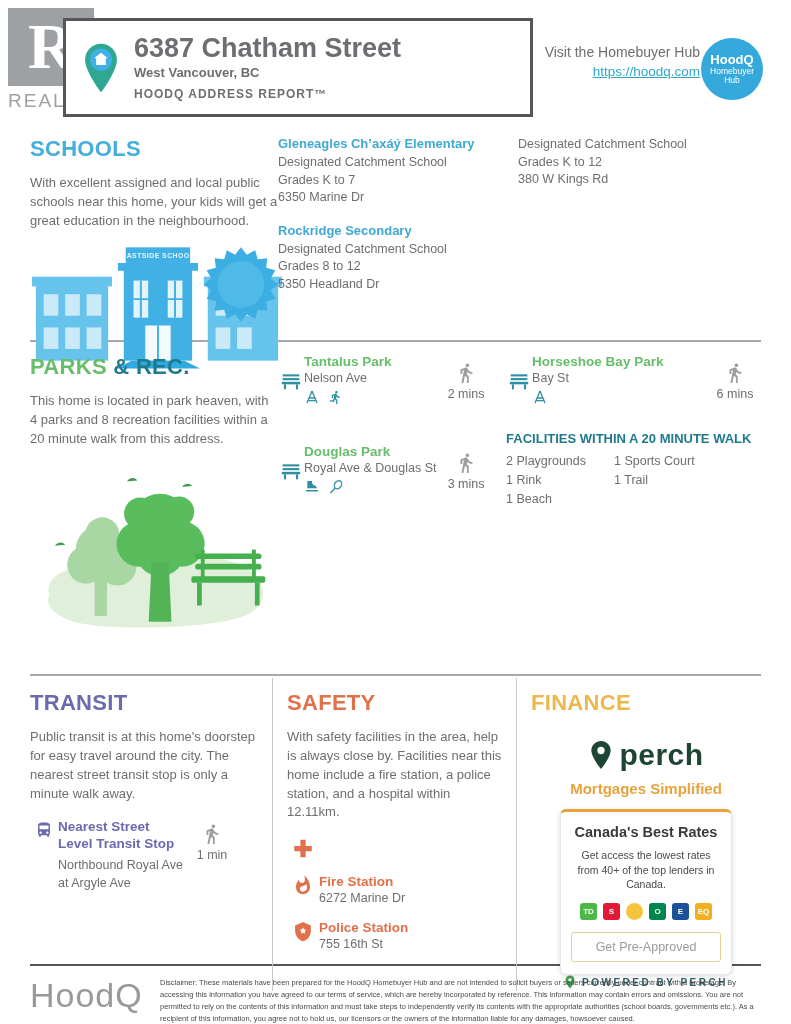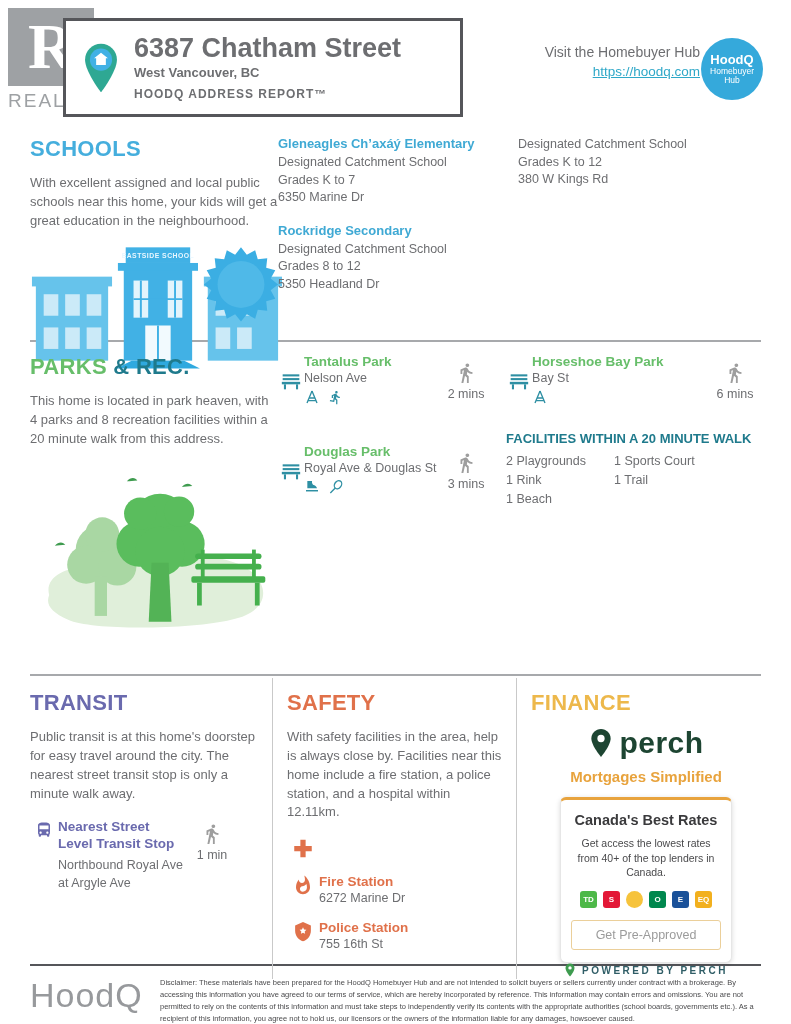--- a/index.html
+++ b/index.html
@@ -6,21 +6,21 @@
   body { background:#fff; font-family:"Liberation Sans", sans-serif; color:#6D6E71; }
   .page { width:791px; height:1024px; position:relative; background:#fff; overflow:hidden; }
 
   
   .header { position:relative; height:124px; }
   .realtor { position:absolute; left:8px; top:8px; z-index:0; }
   .realtor-block { width:86px; height:78px; background:#9EA1A4; color:#fff;
     font-family:"Liberation Serif", serif; font-weight:bold; font-size:64px;
     display:flex; align-items:center; justify-content:center; }
   .realtor-text { color:#9EA1A4; font-size:19px; letter-spacing:2px; margin-top:4px; white-space:nowrap; }
-  .address-box { position:absolute; left:63px; top:18px; width:400px; height:99px;
+  .address-box { position:absolute; left:63px; top:18px; width:470px; height:99px;
     background:#fff; border:3px solid #55565A; z-index:1;
     display:flex; align-items:center; padding-left:14px; }
   .addr-pin { flex:0 0 auto; margin-right:12px; }
   .addr-title { font-size:27px; font-weight:bold; color:#6D6E71; line-height:1.05; }
   .addr-city { font-size:13px; font-weight:bold; color:#6D6E71; margin-top:2px; }
   .addr-report { font-size:12px; font-weight:bold; color:#6D6E71; letter-spacing:1px; margin-top:7px; }
   .header-right { position:absolute; right:28px; top:38px; display:flex; align-items:flex-start; gap:1px; z-index:1; }
   .hr-text { text-align:right; padding-top:6px; }
   .visit-text { font-size:14px; color:#6D6E71; }
   .visit-link { font-size:13.5px; color:#2FA8C8; text-decoration:underline; display:inline-block; margin-top:4px; }
@@ -71,21 +71,21 @@
   .t-icon { flex:0 0 28px; padding-top:2px; }
   .t-mid { flex:0 0 128px; }
   .t-name { font-size:13.5px; font-weight:bold; color:#6A6AAE; line-height:1.25; }
   .t-addr { font-size:12.5px; line-height:1.45; color:#6D6E71; margin-top:3px; }
   .safety-item { display:flex; align-items:flex-start; margin-top:15px; }
   .s-icon { flex:0 0 32px; padding-top:1px; }
   .s-name { font-size:13.5px; font-weight:bold; color:#E0714A; }
   .s-addr { font-size:12.5px; color:#6D6E71; margin-top:2px; }
 
   
-  .perch-logo { display:flex; align-items:center; justify-content:center; gap:5px; margin-top:4px; }
+  .perch-logo { display:flex; align-items:center; justify-content:center; gap:5px; margin-top:16px; }
   .perch-word { font-size:30px; font-weight:bold; color:#1D4532; letter-spacing:0.5px; }
   .perch-tagline { text-align:center; font-size:15px; font-weight:bold; color:#E8A33D; margin-top:8px; }
   .rates-card { width:172px; margin:12px auto 0; background:#fff; border:1px solid #E6E6E6;
     border-top:3px solid #E8A33D; border-radius:6px; box-shadow:0 1px 5px rgba(0,0,0,0.15);
     padding:12px 10px 12px; text-align:center; }
   .card-title { font-size:14.5px; font-weight:bold; color:#3A3A3C; }
   .card-text { font-size:10.5px; color:#4A4A4C; line-height:1.4; margin-top:8px; }
   .lenders { display:flex; justify-content:center; gap:6px; margin-top:11px; }
   .lender { width:17px; height:17px; border-radius:3px; color:#fff; font-size:8px; font-weight:bold;
     display:flex; align-items:center; justify-content:center; }

